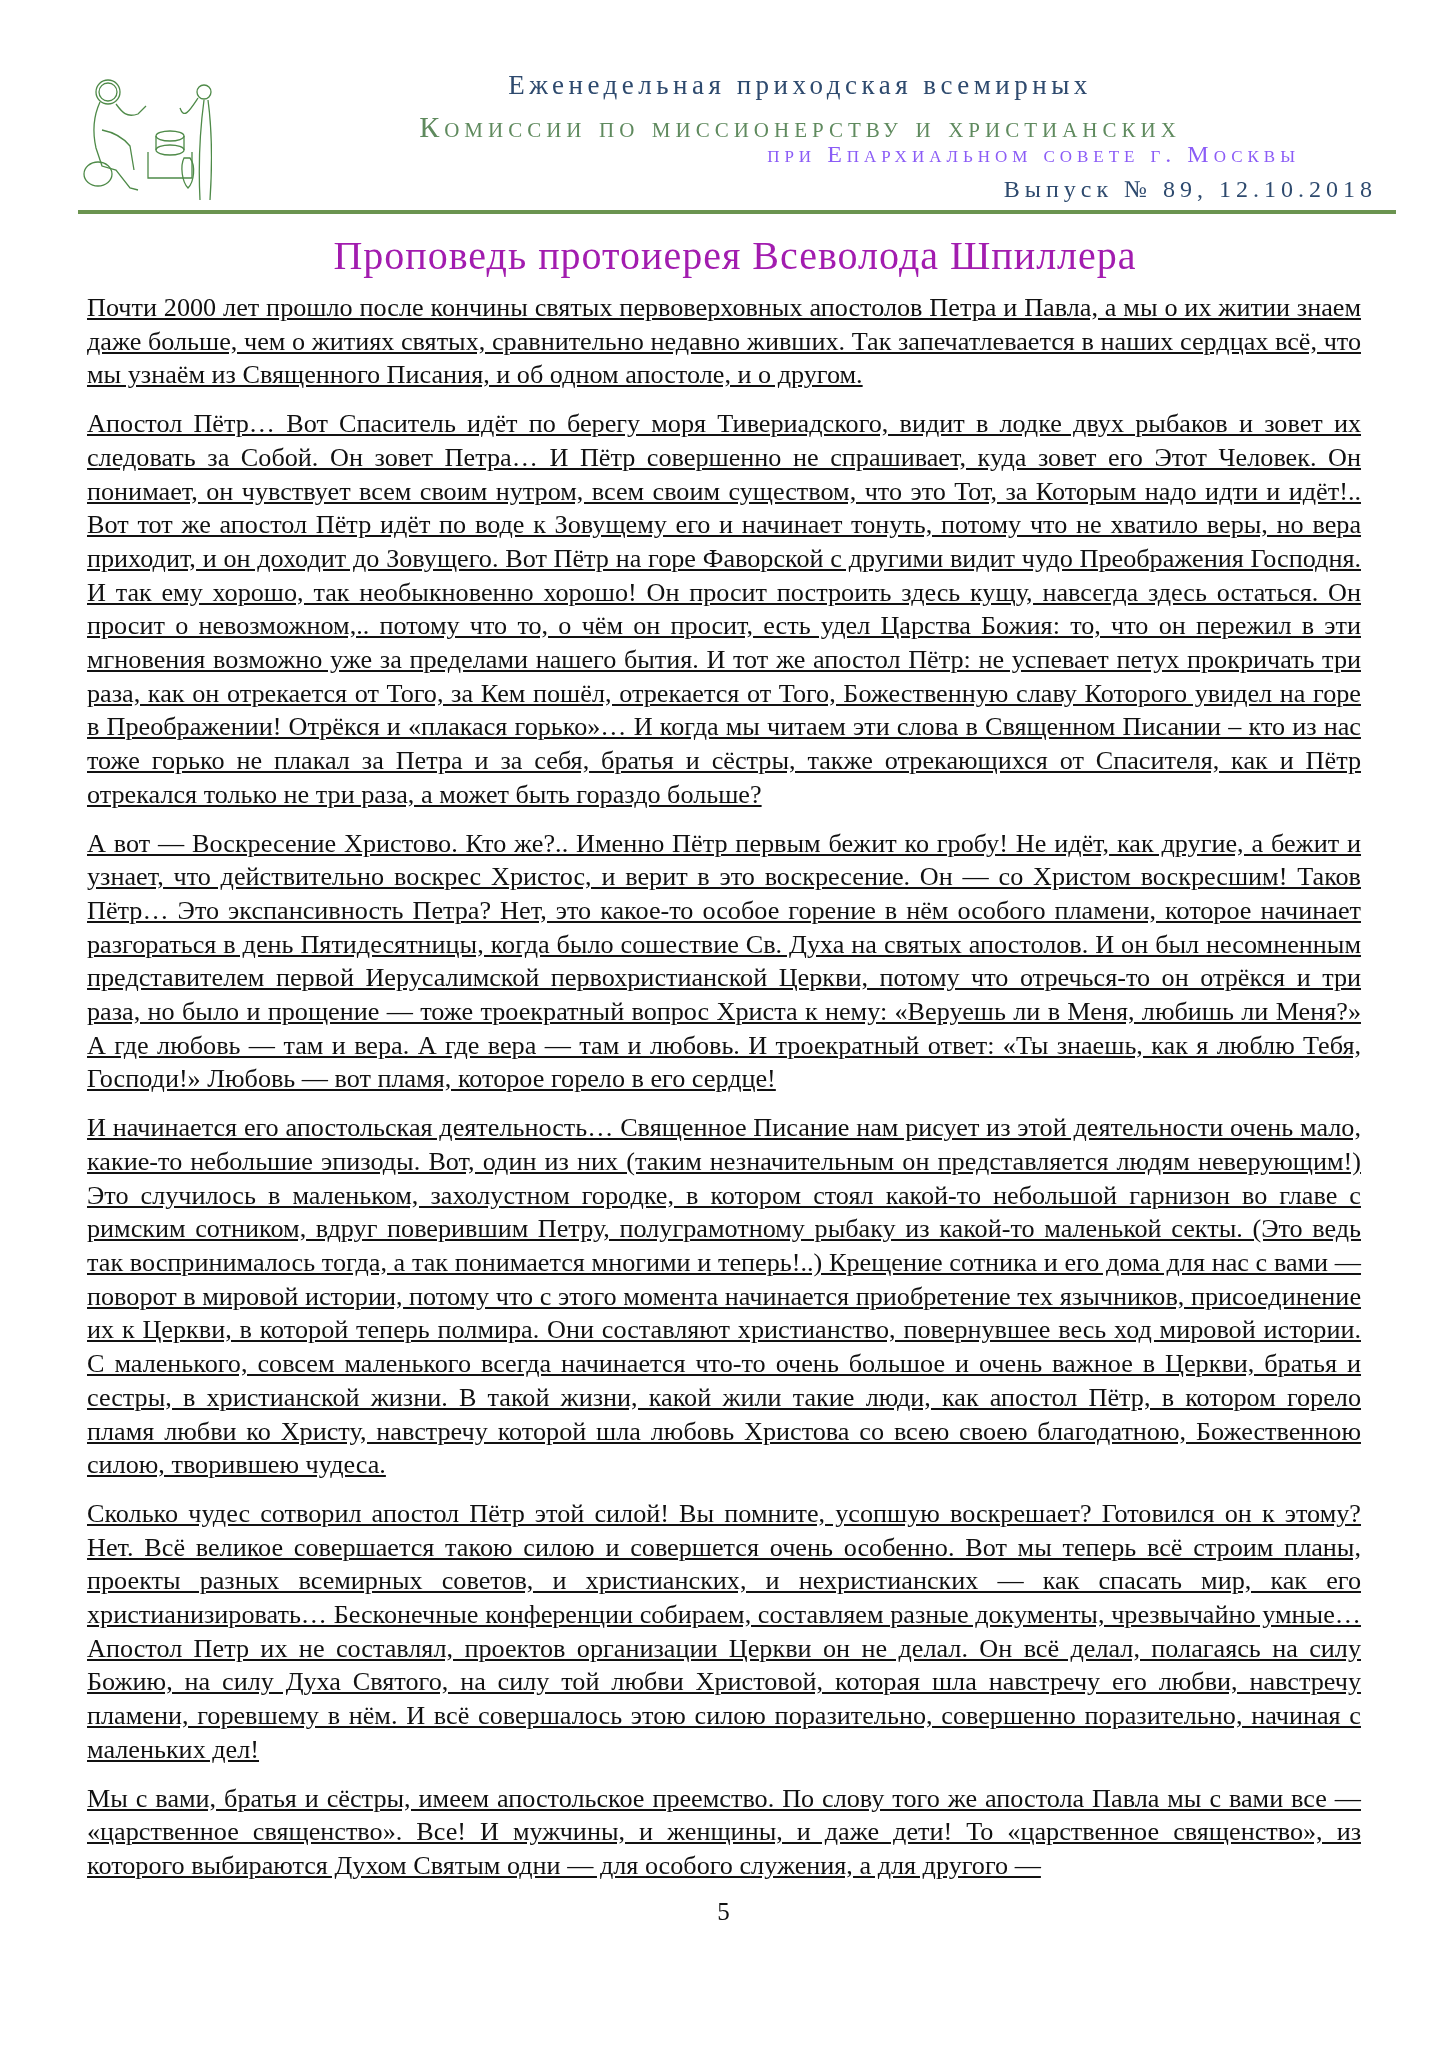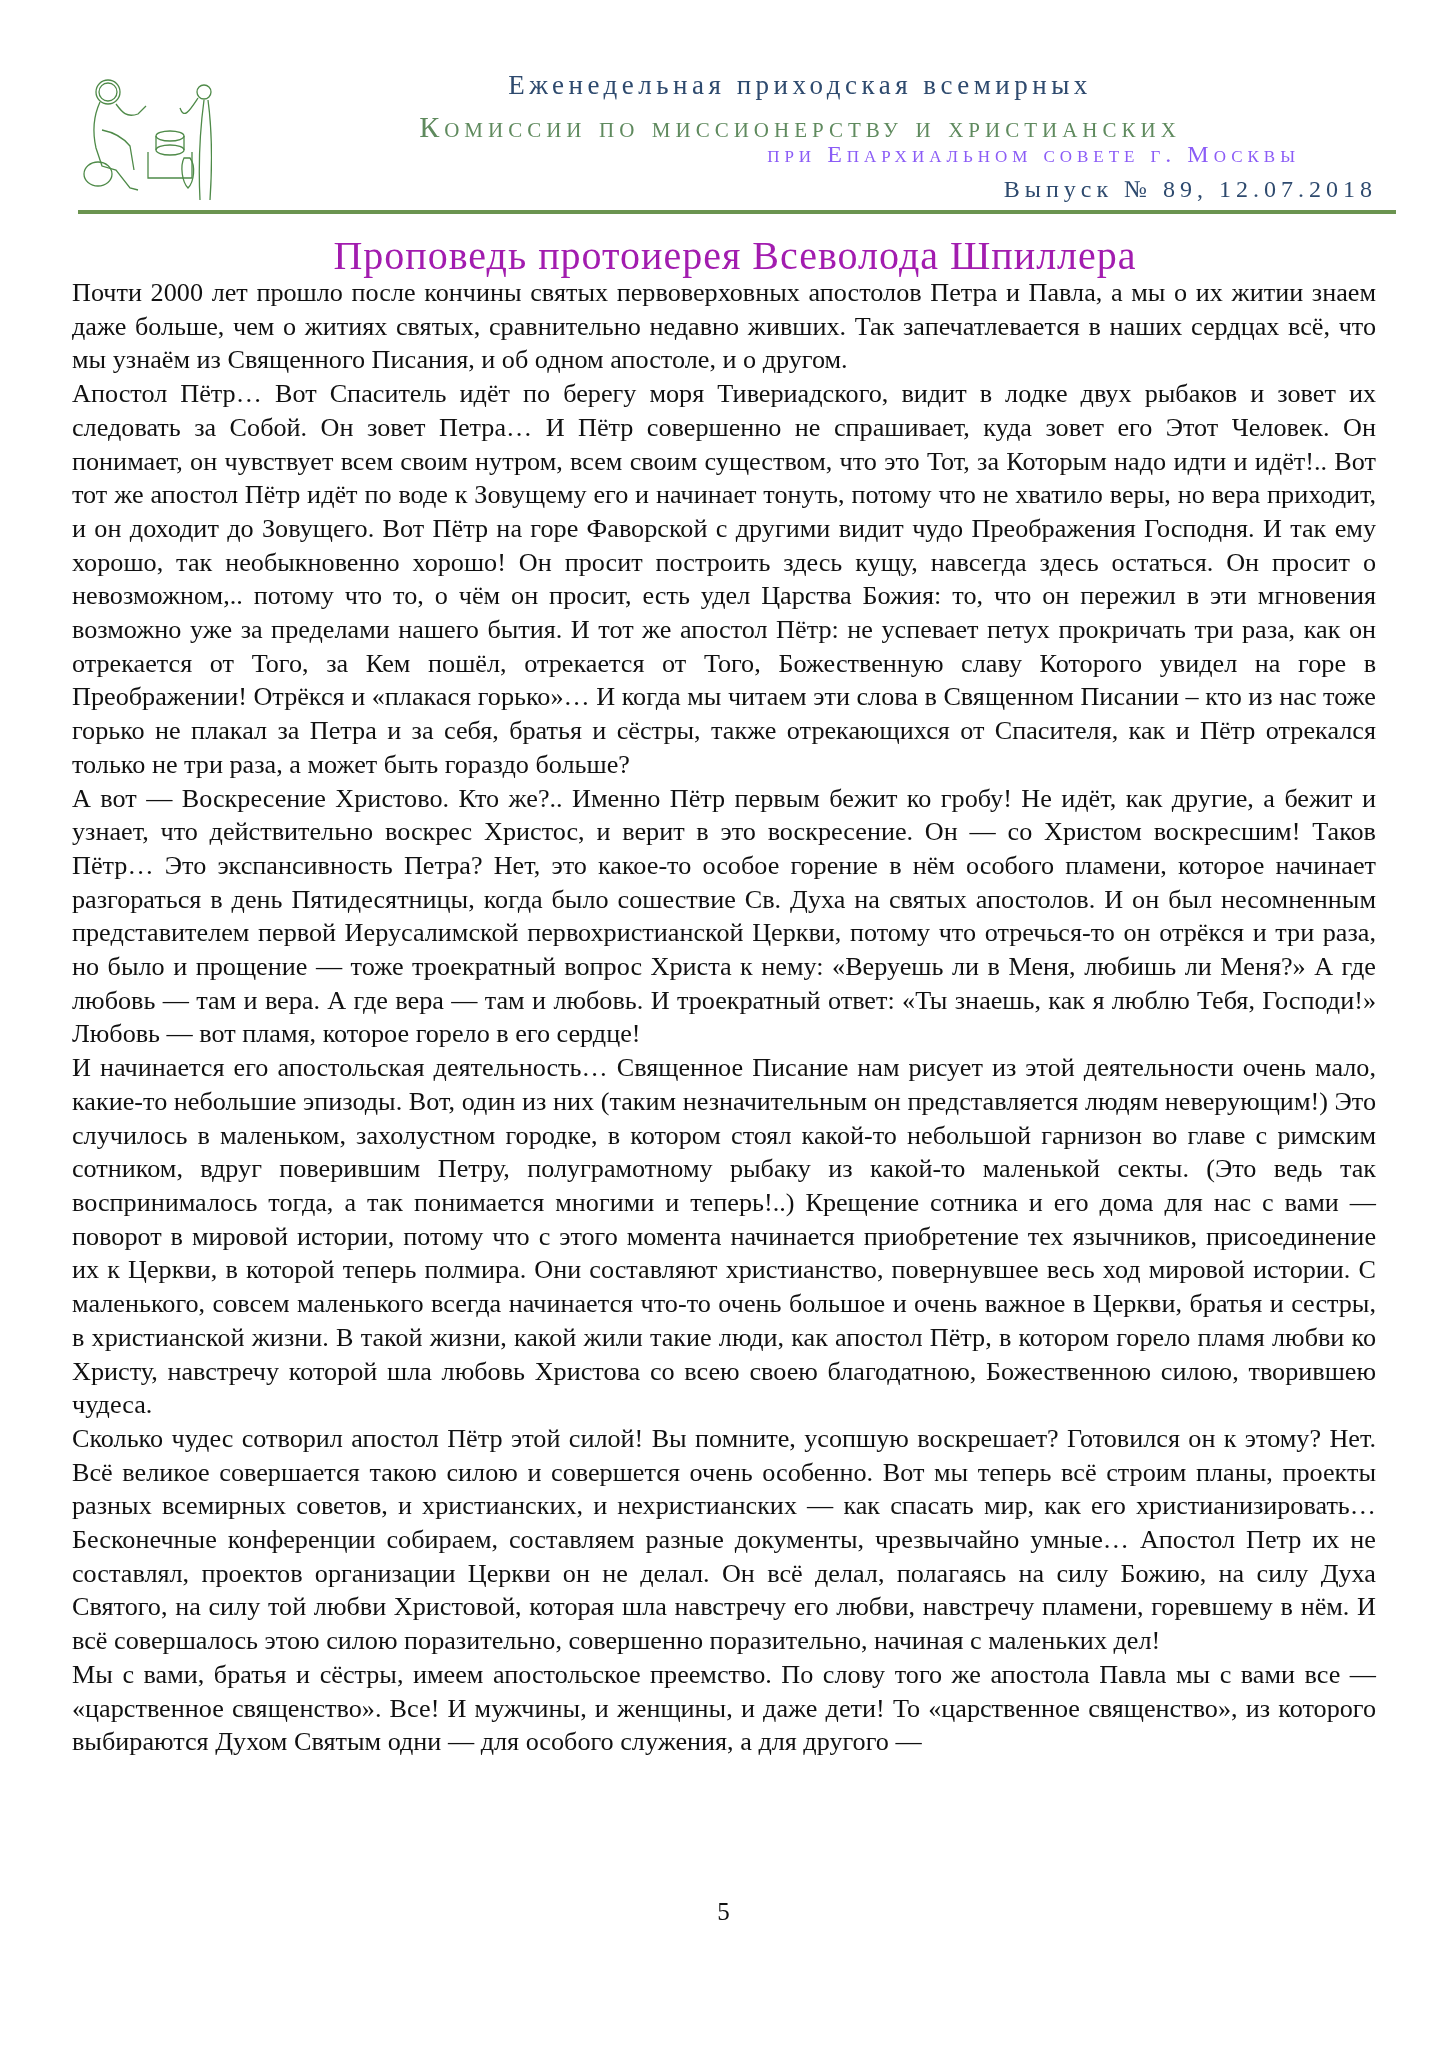--- a/index.html
+++ b/index.html
@@ -5,21 +5,21 @@
   html, body { margin: 0; padding: 0; background: #ffffff; }
   body { width: 1447px; height: 2048px; position: relative; overflow: hidden; font-family: "Liberation Serif", serif; }
   .logo { position: absolute; left: 72px; top: 70px; width: 140px; height: 140px; }
   .hdr-line1 { position: absolute; left: 300px; width: 1000px; top: 70px; text-align: center; font-size: 27px; letter-spacing: 4.5px; color: #2e4a6e; }
   .hdr-line2 { position: absolute; left: 300px; width: 1000px; top: 110px; text-align: center; font-size: 30px; letter-spacing: 5px; color: #5f8a5e; font-variant: small-caps; }
   .hdr-line3 { position: absolute; left: 300px; width: 1000px; top: 141px; text-align: right; font-size: 24px; letter-spacing: 5px; color: #8b5cf6; font-variant: small-caps; }
   .issue { position: absolute; right: 70px; top: 176px; font-size: 24px; letter-spacing: 5px; color: #2e4a6e; }
   .divider { position: absolute; left: 78px; width: 1318px; top: 210px; height: 4px; background: #6b9450; }
   .title { position: absolute; left: 70px; width: 1330px; top: 232px; text-align: center; font-size: 40px; color: #a21caf; letter-spacing: 1px; }
   .body { position: absolute; left: 72px; width: 1304px; top: 276px; font-size: 26.2px; line-height: 33.7px; color: #111111; text-align: justify; }
-  .body p { margin: 0; }
+  .body p { margin: 15px; text-decoration: underline; }
   .pagenum { position: absolute; left: 0; width: 1447px; top: 1898px; text-align: center; font-size: 25px; color: #111; }
 </style>
 </head>
 <body>
 
 <div class="logo">
   <svg width="140" height="140" viewBox="0 0 140 140" fill="none" stroke="#4e8a48" stroke-width="1.3">
 
     <circle cx="36" cy="22" r="12"></circle>
     <circle cx="36" cy="22" r="9"></circle>
@@ -38,21 +38,21 @@
     <path d="M112 88 C108 96 110 112 116 118 C122 112 124 96 118 88 Z"></path>
 
     <circle cx="132" cy="22" r="7"></circle>
     <path d="M126 28 C118 40 112 50 108 38 M132 30 C128 60 126 90 128 130 M136 30 C140 60 140 100 138 130"></path>
   </svg>
 </div>
 
 <div class="hdr-line1">Еженедельная приходская всемирных</div>
 <div class="hdr-line2">Комиссии по миссионерству и христианских</div>
 <div class="hdr-line3">при Епархиальном совете г. Москвы</div>
-<div class="issue">Выпуск № 89, 12.07.2018</div>
+<div class="issue">Выпуск № 89, 12.10.2018</div>
 <div class="divider"></div>
 
 <div class="title">Проповедь протоиерея Всеволода Шпиллера</div>
 
 <div class="body">
   <p>Почти 2000 лет прошло после кончины святых первоверховных апостолов Петра и Павла, а мы о их житии знаем даже больше, чем о житиях святых, сравнительно недавно живших. Так запечатлевается в наших сердцах всё, что мы узнаём из Священного Писания, и об одном апостоле, и о другом.</p>
   <p>Апостол Пётр… Вот Спаситель идёт по берегу моря Тивериадского, видит в лодке двух рыбаков и зовет их следовать за Собой. Он зовет Петра… И Пётр совершенно не спрашивает, куда зовет его Этот Человек. Он понимает, он чувствует всем своим нутром, всем своим существом, что это Тот, за Которым надо идти и идёт!.. Вот тот же апостол Пётр идёт по воде к Зовущему его и начинает тонуть, потому что не хватило веры, но вера приходит, и он доходит до Зовущего. Вот Пётр на горе Фаворской с другими видит чудо Преображения Господня. И так ему хорошо, так необыкновенно хорошо! Он просит построить здесь кущу, навсегда здесь остаться. Он просит о невозможном,.. потому что то, о чём он просит, есть удел Царства Божия: то, что он пережил в эти мгновения возможно уже за пределами нашего бытия. И тот же апостол Пётр: не успевает петух прокричать три раза, как он отрекается от Того, за Кем пошёл, отрекается от Того, Божественную славу Которого увидел на горе в Преображении! Отрёкся и «плакася горько»… И когда мы читаем эти слова в Священном Писании – кто из нас тоже горько не плакал за Петра и за себя, братья и сёстры, также отрекающихся от Спасителя, как и Пётр отрекался только не три раза, а может быть гораздо больше?</p>
   <p>А вот — Воскресение Христово. Кто же?.. Именно Пётр первым бежит ко гробу! Не идёт, как другие, а бежит и узнает, что действительно воскрес Христос, и верит в это воскресение. Он — со Христом воскресшим! Таков Пётр… Это экспансивность Петра? Нет, это какое-то особое горение в нём особого пламени, которое начинает разгораться в день Пятидесятницы, когда было сошествие Св. Духа на святых апостолов. И он был несомненным представителем первой Иерусалимской первохристианской Церкви, потому что отречься-то он отрёкся и три раза, но было и прощение — тоже троекратный вопрос Христа к нему: «Веруешь ли в Меня, любишь ли Меня?» А где любовь — там и вера. А где вера — там и любовь. И троекратный ответ: «Ты знаешь, как я люблю Тебя, Господи!» Любовь — вот пламя, которое горело в его сердце!</p>
   <p>И начинается его апостольская деятельность… Священное Писание нам рисует из этой деятельности очень мало, какие-то небольшие эпизоды. Вот, один из них (таким незначительным он представляется людям неверующим!) Это случилось в маленьком, захолустном городке, в котором стоял какой-то небольшой гарнизон во главе с римским сотником, вдруг поверившим Петру, полуграмотному рыбаку из какой-то маленькой секты. (Это ведь так воспринималось тогда, а так понимается многими и теперь!..) Крещение сотника и его дома для нас с вами — поворот в мировой истории, потому что с этого момента начинается приобретение тех язычников, присоединение их к Церкви, в которой теперь полмира. Они составляют христианство, повернувшее весь ход мировой истории. С маленького, совсем маленького всегда начинается что-то очень большое и очень важное в Церкви, братья и сестры, в христианской жизни. В такой жизни, какой жили такие люди, как апостол Пётр, в котором горело пламя любви ко Христу, навстречу которой шла любовь Христова со всею своею благодатною, Божественною силою, творившею чудеса.</p>
   <p>Сколько чудес сотворил апостол Пётр этой силой! Вы помните, усопшую воскрешает? Готовился он к этому? Нет. Всё великое совершается такою силою и совершется очень особенно. Вот мы теперь всё строим планы, проекты разных всемирных советов, и христианских, и нехристианских — как спасать мир, как его христианизировать… Бесконечные конференции собираем, составляем разные документы, чрезвычайно умные… Апостол Петр их не составлял, проектов организации Церкви он не делал. Он всё делал, полагаясь на силу Божию, на силу Духа Святого, на силу той любви Христовой, которая шла навстречу его любви, навстречу пламени, горевшему в нём. И всё совершалось этою силою поразительно, совершенно поразительно, начиная с маленьких дел!</p>

